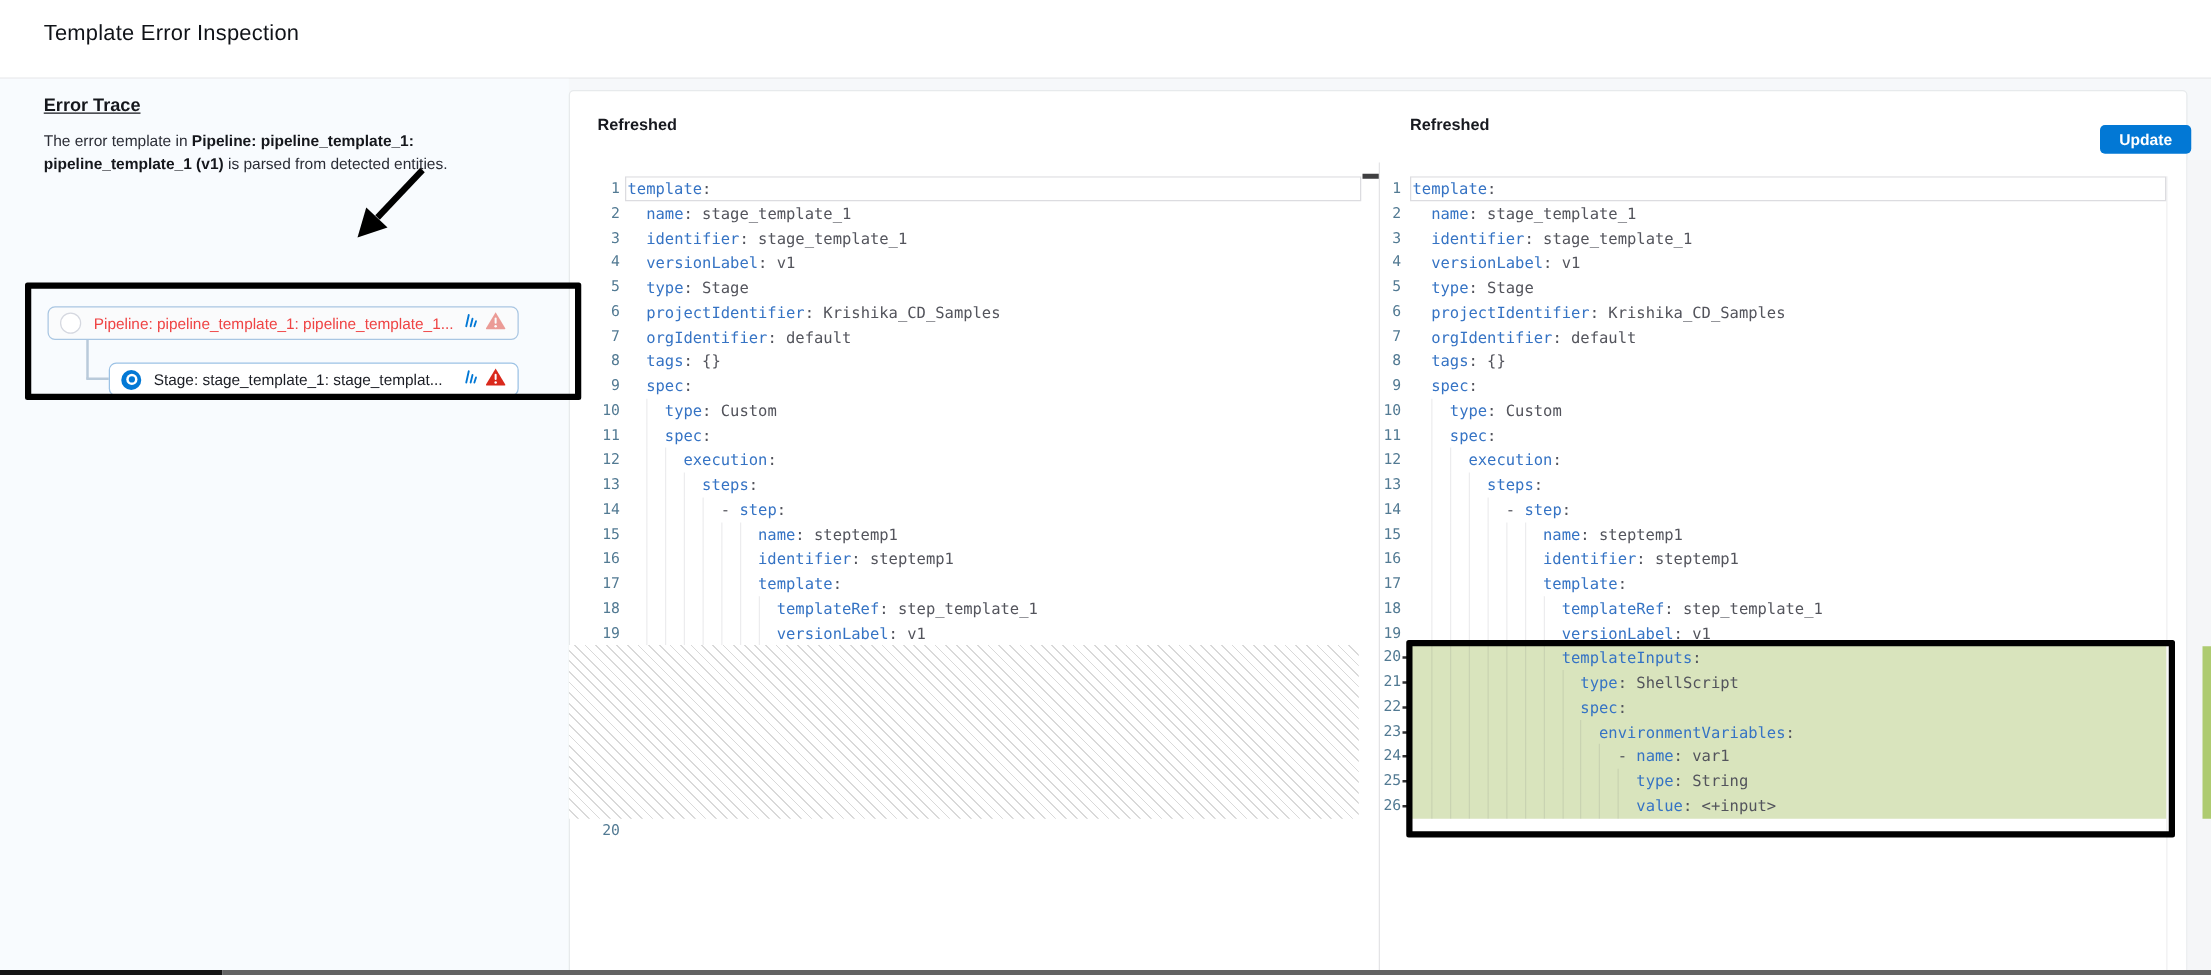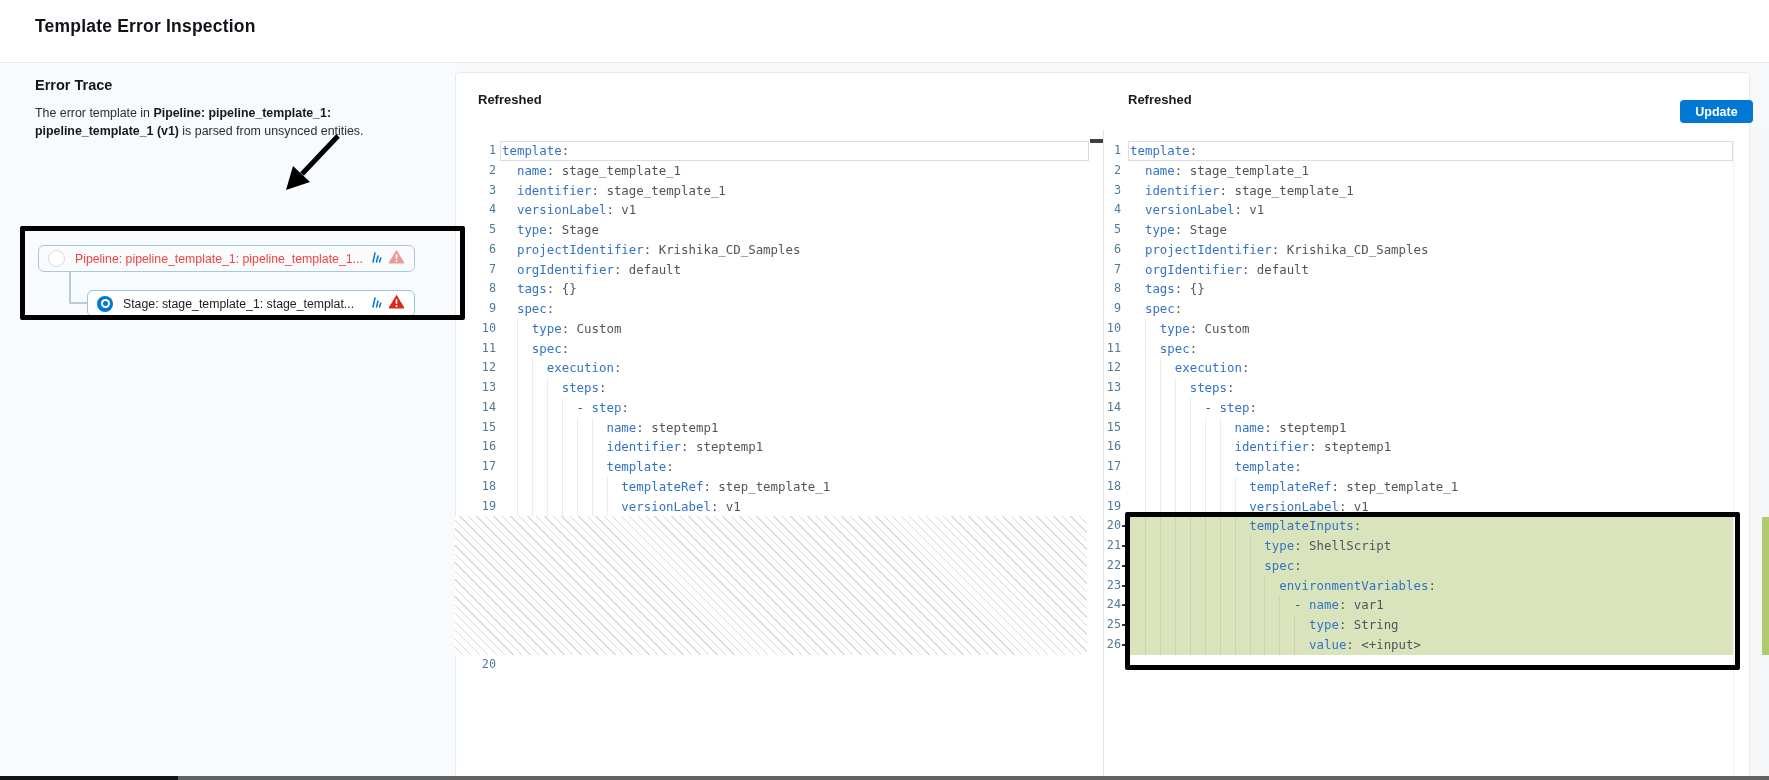--- a/index.html
+++ b/index.html
@@ -2,25 +2,25 @@
 <html><head>
 <meta charset="utf-8">
 <style>
   html,body{margin:0;padding:0;}
   .page{position:relative;width:1769px;height:780px;background:#f6f8fa;overflow:hidden;
         font-family:"Liberation Sans",sans-serif;color:#1c1c28;}
   .abs{position:absolute;}
 
   
   .hdr{left:0;top:0;width:1769px;height:62px;background:#ffffff;border-bottom:1px solid #e6e8ea;}
-  .title{left:35px;top:16px;font-size:17.5px;font-weight:bold;color:#101318;letter-spacing:.2px;}
+  .title{left:35px;top:16px;font-size:17.5px;font-weight:normal;color:#101318;letter-spacing:.2px;}
 
   
   .sidebar{left:0;top:63px;width:455px;height:713px;background:#f8fbfe;}
-  .et-heading{left:35px;top:77px;font-size:14.5px;font-weight:bold;color:#15171c;}
+  .et-heading{left:35px;top:77px;font-size:14.5px;font-weight:bold;color:#15171c;text-decoration:underline;}
   .et-para{left:35px;top:105px;width:352px;font-size:12.4px;line-height:17.8px;color:#2b2d36;}
   .et-para b{color:#15171c;}
   .btn{display:flex;align-items:center;justify-content:center;background:#0278d5;color:#fff;
        font-weight:bold;border:none;border-radius:4px;cursor:pointer;font-family:"Liberation Sans",sans-serif;}
   .btn-update-all{left:38px;top:193px;width:247px;height:26px;font-size:13px;}
   .btn-update{left:1680px;top:100px;width:73px;height:23px;font-size:12.5px;}
 
   
   .tree-row{display:flex;align-items:center;border:1px solid #9cc2e5;border-radius:6px;height:27px;
             box-sizing:border-box;background:#fff;}
@@ -85,21 +85,21 @@
 </head>
 <body>
 
 <div class="page">
 
   <div class="abs hdr"></div>
   <div class="abs title">Template Error Inspection</div>
 
   <div class="abs sidebar"></div>
   <div class="abs et-heading">Error Trace</div>
-  <div class="abs et-para"><span>The error template in </span><b>Pipeline: pipeline_template_1: pipeline_template_1 (v1)</b><span> is parsed from unsynced entities.</span></div>
+  <div class="abs et-para"><span>The error template in </span><b>Pipeline: pipeline_template_1: pipeline_template_1 (v1)</b><span> is parsed from detected entities.</span></div>
 
   <div class="abs connector-v"></div>
   <div class="abs connector-h"></div>
 
   <div class="abs tree-row muted row-pipeline">
     <span class="radio-outer"></span>
     <span class="tree-label">Pipeline: pipeline_template_1: pipeline_template_1...</span>
     <span class="tree-icon">
       <svg width="13" height="13" viewBox="0 0 13 13">
           <g stroke="#0278d5" stroke-width="1.5" stroke-linecap="round">

